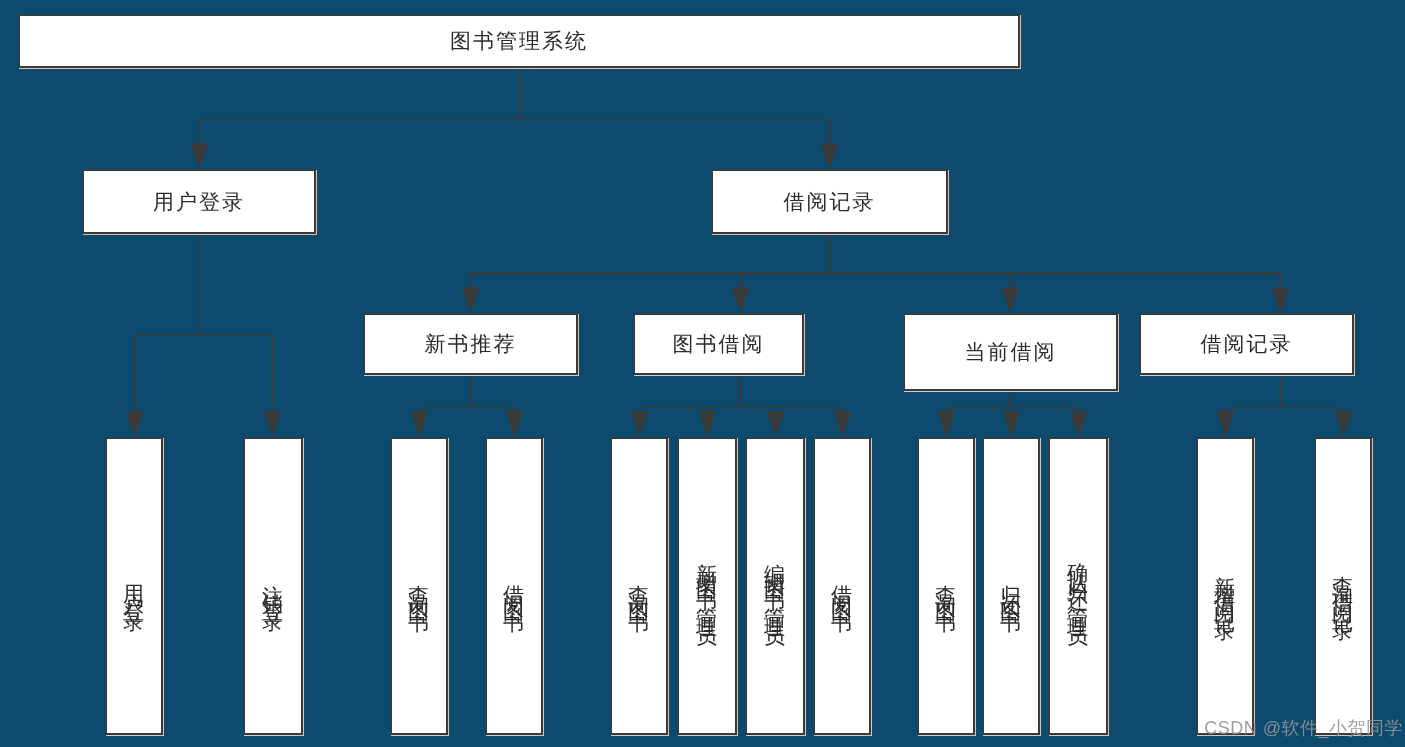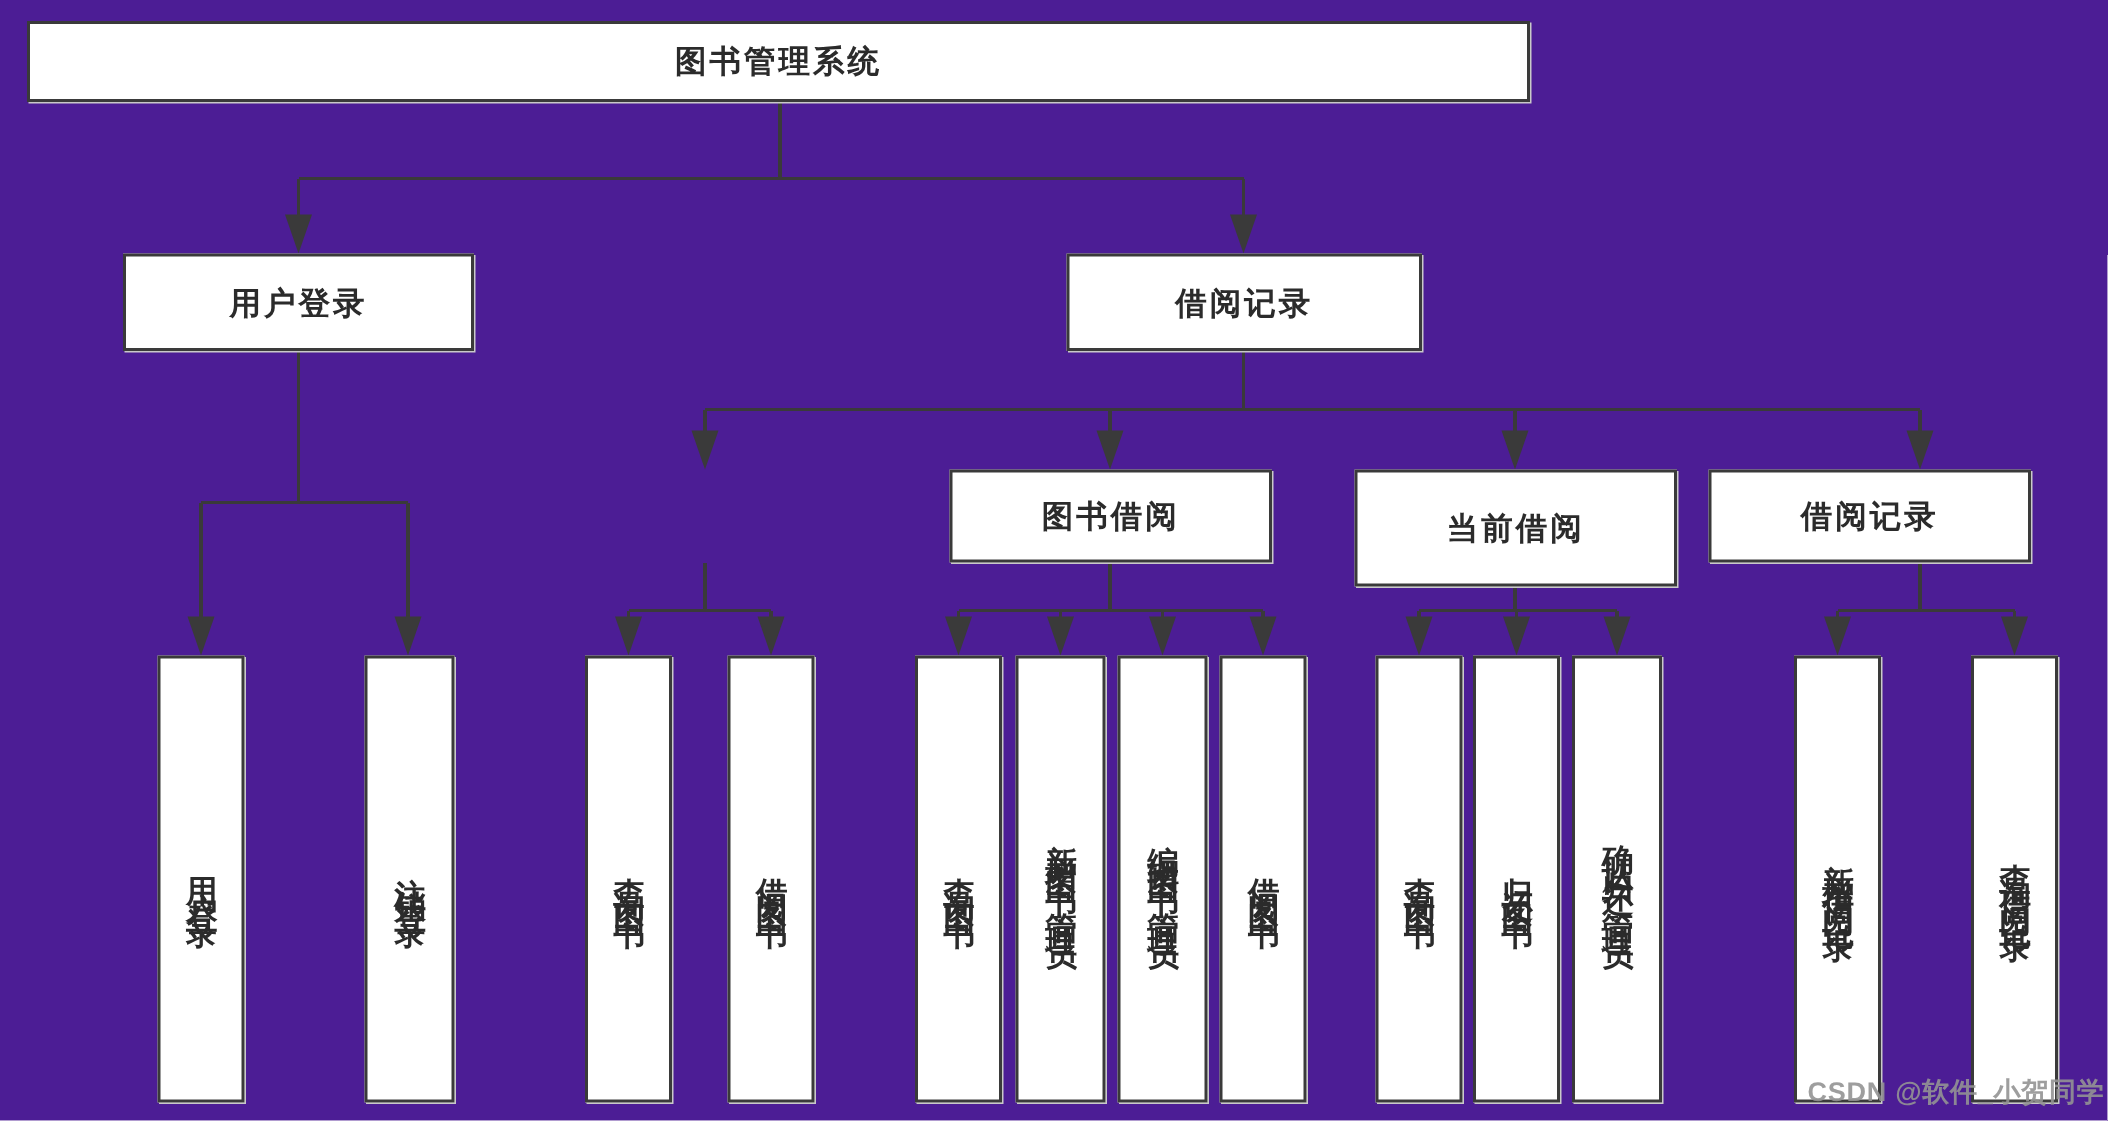--- a/index.html
+++ b/index.html
@@ -8,22 +8,21 @@
     background: #ffffff;
     width: 1405px;
     height: 747px;
     overflow: hidden;
     font-family: "Liberation Sans", sans-serif;
   }
   .canvas {
     position: relative;
     width: 1405px;
     height: 747px;
-    background: #4c1d95;
-    font-weight: bold;
+    background: #0c4a6e;
   }
   .connectors {
     position: absolute;
     left: 0;
     top: 0;
     pointer-events: none;
   }
   .node {
     position: absolute;
     box-sizing: border-box;
@@ -108,21 +107,24 @@
     <span class="h-label">图书管理系统</span>
   </div>
 
   <div class="node" style="left:82px; top:169px; width:234px; height:65px;">
     <span class="h-label">用户登录</span>
   </div>
   <div class="node" style="left:711px; top:169px; width:237px; height:65px;">
     <span class="h-label">借阅记录</span>
   </div>
 
-  <div class="node" style="left:633px; top:313px; width:215px; height:62px;">
+  <div class="node" style="left:363px; top:313px; width:215px; height:62px;">
+    <span class="h-label">新书推荐</span>
+  </div>
+  <div class="node" style="left:633px; top:313px; width:171px; height:62px;">
     <span class="h-label">图书借阅</span>
   </div>
   <div class="node" style="left:903px; top:313px; width:215px; height:78px;">
     <span class="h-label">当前借阅</span>
   </div>
   <div class="node" style="left:1139px; top:313px; width:215px; height:62px;">
     <span class="h-label">借阅记录</span>
   </div>
 
   <div class="node" style="left:105px; top:437px; width:58px; height:298px;">

